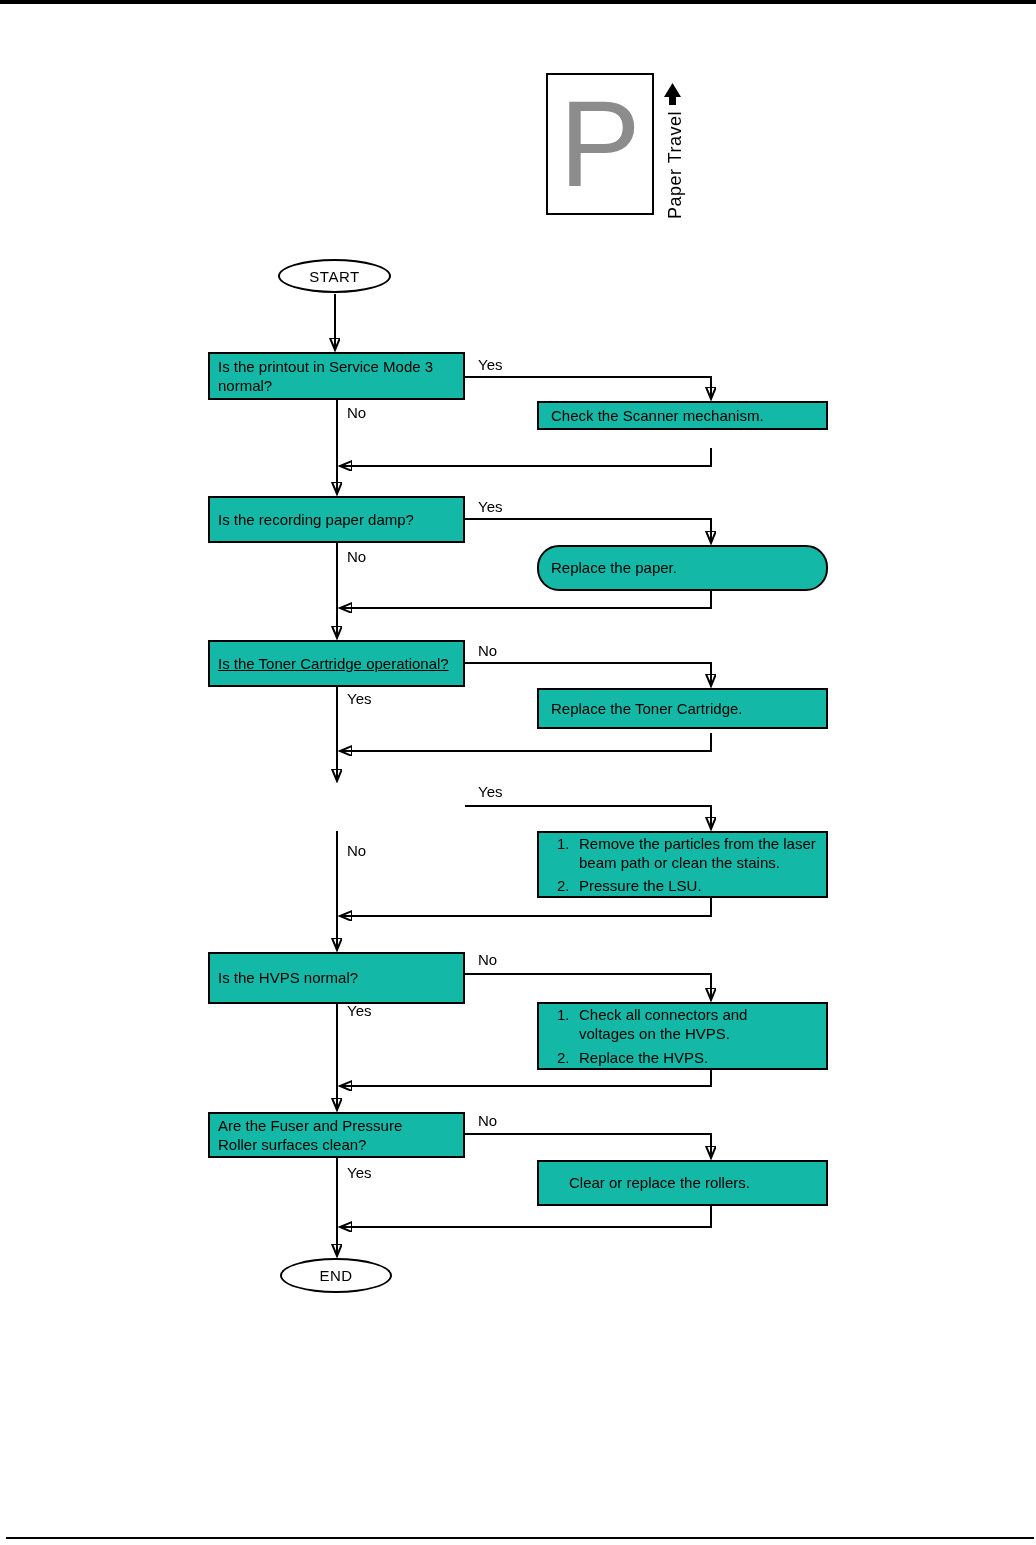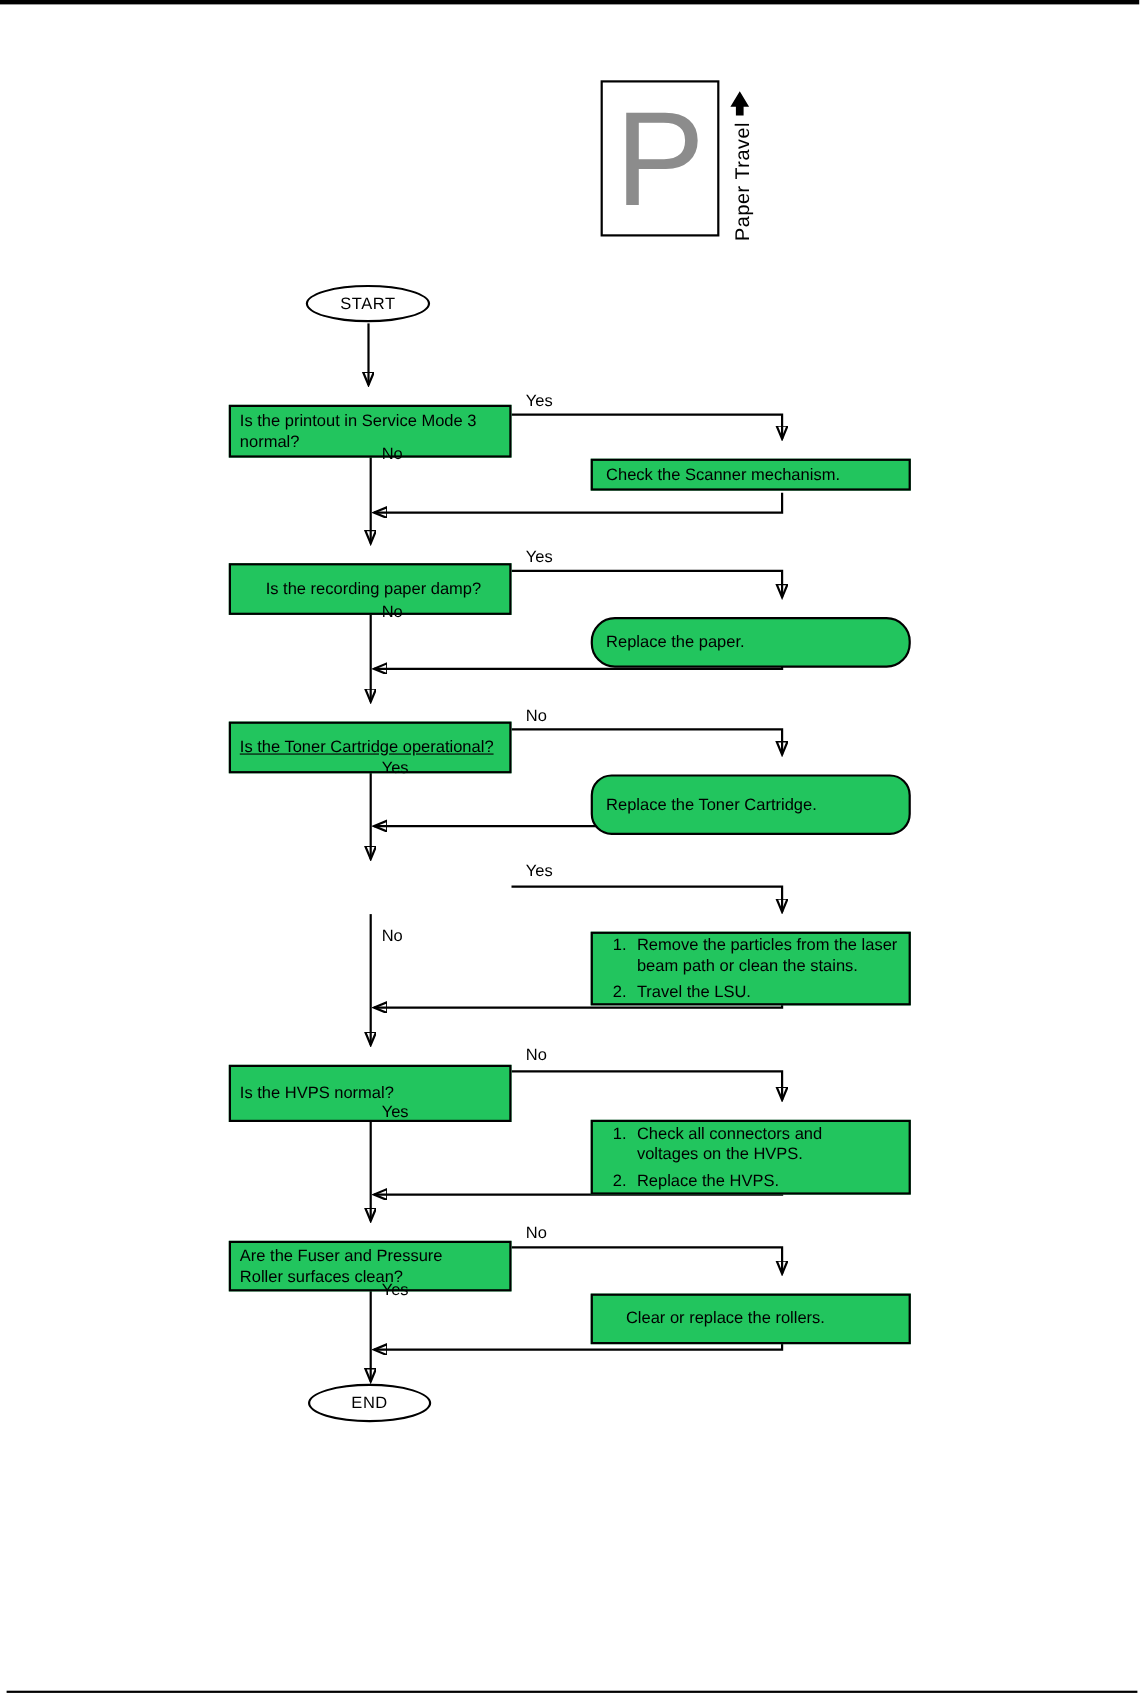--- a/index.html
+++ b/index.html
@@ -15,22 +15,22 @@
   .pbox{left:546px;top:73px;width:108px;height:142px;border:2px solid #000;
         display:flex;align-items:center;justify-content:center;}
   .pletter{font-size:122px;line-height:1;color:#8c8c8c;}
   .ptravel{left:620px;top:152px;width:110px;height:24px;
            transform:rotate(-90deg);font-size:18px;letter-spacing:.5px;
            display:flex;align-items:center;white-space:nowrap;}
 
   
   .oval{border:2px solid #000;border-radius:50%;display:flex;align-items:center;
         justify-content:center;font-size:15px;letter-spacing:.5px;background:#fff;}
-  .dbox,.abox{border:2px solid #000;background:#22c55e;display:flex;align-items:center;
-        font-size:15px;line-height:1.27;margin-top:16px;}
+  .dbox,.abox{border:2px solid #000;background:#14b8a6;display:flex;align-items:center;
+        font-size:15px;line-height:1.27;}
   .dbox{width:257px;padding-left:8px;padding-right:2px;}
   .abox{width:291px;padding-left:12px;padding-right:4px;}
   .abox.listbox{flex-direction:column;align-items:stretch;justify-content:center;
         padding-left:18px;padding-right:6px;}
   .li{display:flex;margin:2px 0;}
   .num{width:22px;flex:0 0 22px;}
   .litxt{flex:1;}
   .w200{max-width:205px;display:inline-block;}
   .w190{max-width:192px;display:inline-block;}
   .pad28{padding-left:30px;align-items:center;}
@@ -91,48 +91,48 @@
 
   <div class="abs dbox" style="left:208px;top:352px;height:48px;">
     <span>Is the printout in Service Mode 3 normal?</span>
   </div>
   <div class="abs lbl" style="left:478px;top:357px;">Yes</div>
   <div class="abs lbl" style="left:347px;top:405px;">No</div>
   <div class="abs abox" style="left:537px;top:401px;height:29px;">
     <span>Check the Scanner mechanism.</span>
   </div>
 
-  <div class="abs dbox" style="left:208px;top:496px;height:47px;justify-content:center;">
+  <div class="abs dbox" style="left:208px;top:496px;height:47px;">
     <span>Is the recording paper damp?</span>
   </div>
   <div class="abs lbl" style="left:478px;top:499px;">Yes</div>
   <div class="abs lbl" style="left:347px;top:549px;">No</div>
   <div class="abs abox" style="left:537px;top:545px;height:46px;border-radius:22px;">
     <span>Replace the paper.</span>
   </div>
 
   <div class="abs dbox" style="left:208px;top:640px;height:47px;text-decoration:underline;">
     <span>Is the Toner Cartridge operational?</span>
   </div>
   <div class="abs lbl" style="left:478px;top:643px;">No</div>
   <div class="abs lbl" style="left:347px;top:691px;">Yes</div>
-  <div class="abs abox" style="left:537px;top:688px;height:55px;border-radius:19px;">
+  <div class="abs abox" style="left:537px;top:688px;height:41px;">
     <span>Replace the Toner Cartridge.</span>
   </div>
 
   <div class="abs lbl" style="left:478px;top:784px;">Yes</div>
   <div class="abs lbl" style="left:347px;top:843px;">No</div>
   <div class="abs abox listbox" style="left:537px;top:831px;height:67px;">
     <div class="li">
       <span class="num">1.</span>
       <span class="litxt">Remove the particles from the laser beam path or clean the stains.</span>
     </div>
     <div class="li">
       <span class="num">2.</span>
-      <span class="litxt">Travel the LSU.</span>
+      <span class="litxt">Pressure the LSU.</span>
     </div>
   </div>
 
   <div class="abs dbox" style="left:208px;top:952px;height:52px;">
     <span>Is the HVPS normal?</span>
   </div>
   <div class="abs lbl" style="left:478px;top:952px;">No</div>
   <div class="abs lbl" style="left:347px;top:1003px;">Yes</div>
   <div class="abs abox listbox" style="left:537px;top:1002px;height:68px;">
     <div class="li">

